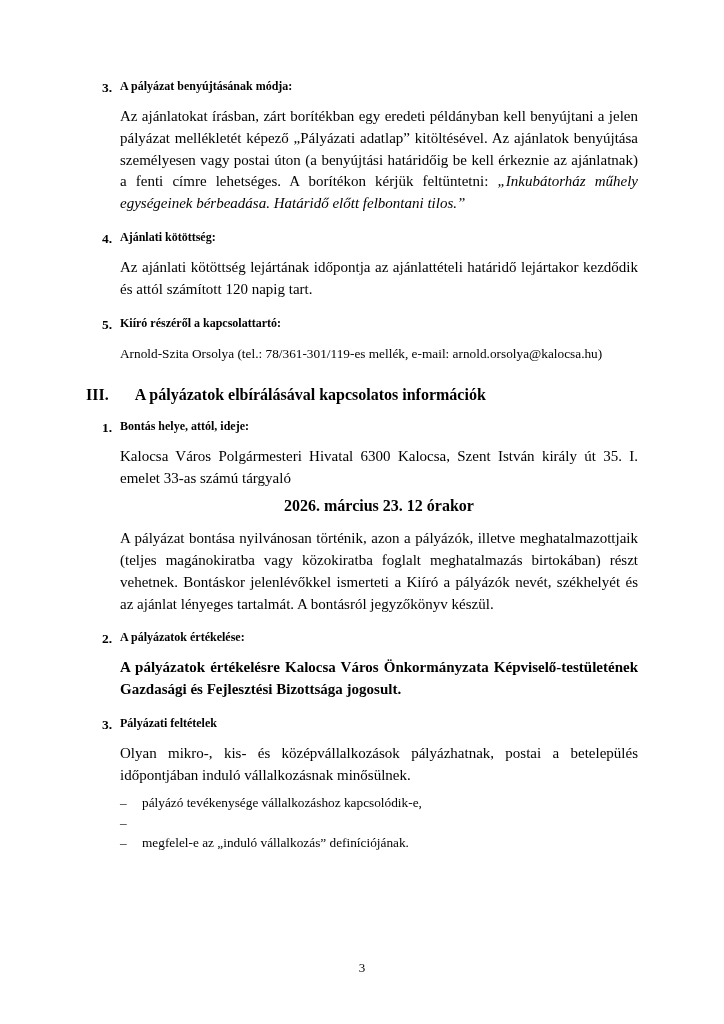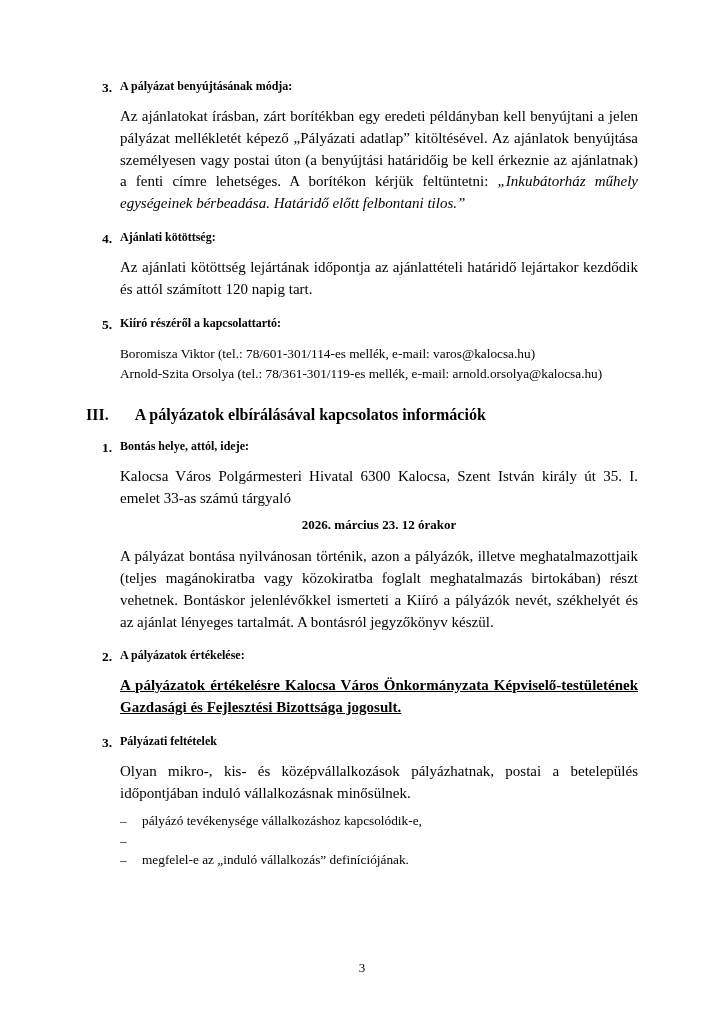--- a/index.html
+++ b/index.html
@@ -48,37 +48,37 @@
     font-weight: bold;
     line-height: 1.42;
   }
   .para {
     font-size: 15px;
     line-height: 1.45;
     text-align: justify;
     margin: 9px 0 0 34px;
   }
   .italic { font-style: italic; }
-  .bold { font-weight: bold; text-decoration: underline; }
+  .bold { font-weight: bold; }
 
   .section-title {
     display: flex;
     justify-content: flex-start;
     align-items: baseline;
     font-size: 16px;
     font-weight: bold;
     margin: 22px 0 14px 0;
   }
   .section-title .rn {
     margin-right: 26px;
   }
   .centered-bold {
     text-align: center;
     font-weight: bold;
-    font-size: 13px;
+    font-size: 16px;
     margin: 8px 0 13px 34px;
   }
   .contact-line {
     font-size: 13.3px;
     line-height: 1.5;
     margin-left: 34px;
   }
   .contact-block {
     margin-top: 10px;
   }
@@ -125,21 +125,20 @@
     </div>
     <div class="para">Az ajánlati kötöttség lejártának időpontja az ajánlattételi határidő lejártakor kezdődik és attól számított 120 napig tart.</div>
 
     <div class="gap-md"></div>
 
     <div class="num-item">
       <div class="num">5.</div>
       <div class="txt">Kiíró részéről a kapcsolattartó:</div>
     </div>
     <div class="contact-block">
-      <div class="contact-line">Boromisza Viktor (tel.: 78/601-301/114-es mellék, e-mail: varos@kalocsa.hu)</div>
       <div class="contact-line">Arnold-Szita Orsolya (tel.: 78/361-301/119-es mellék, e-mail: arnold.orsolya@kalocsa.hu)</div>
     </div>
 
     <div class="section-title">
       <span class="rn">III.</span>
       <span>A pályázatok elbírálásával kapcsolatos információk</span>
     </div>
 
     <div class="num-item">
       <div class="num">1.</div>

